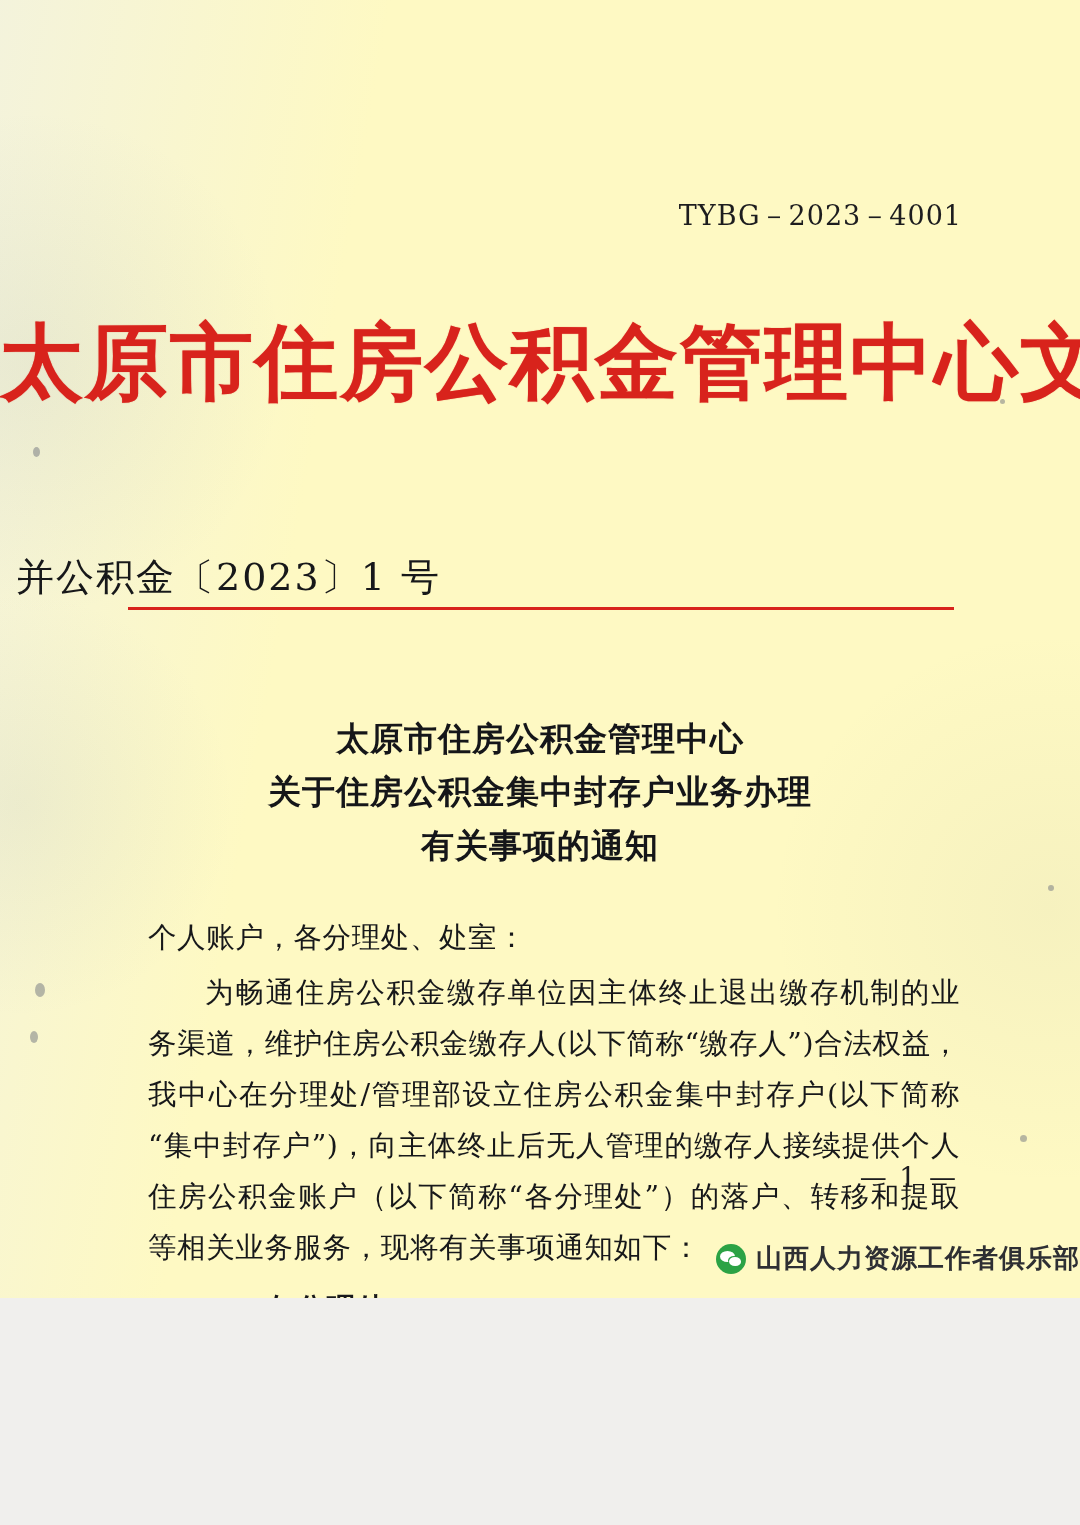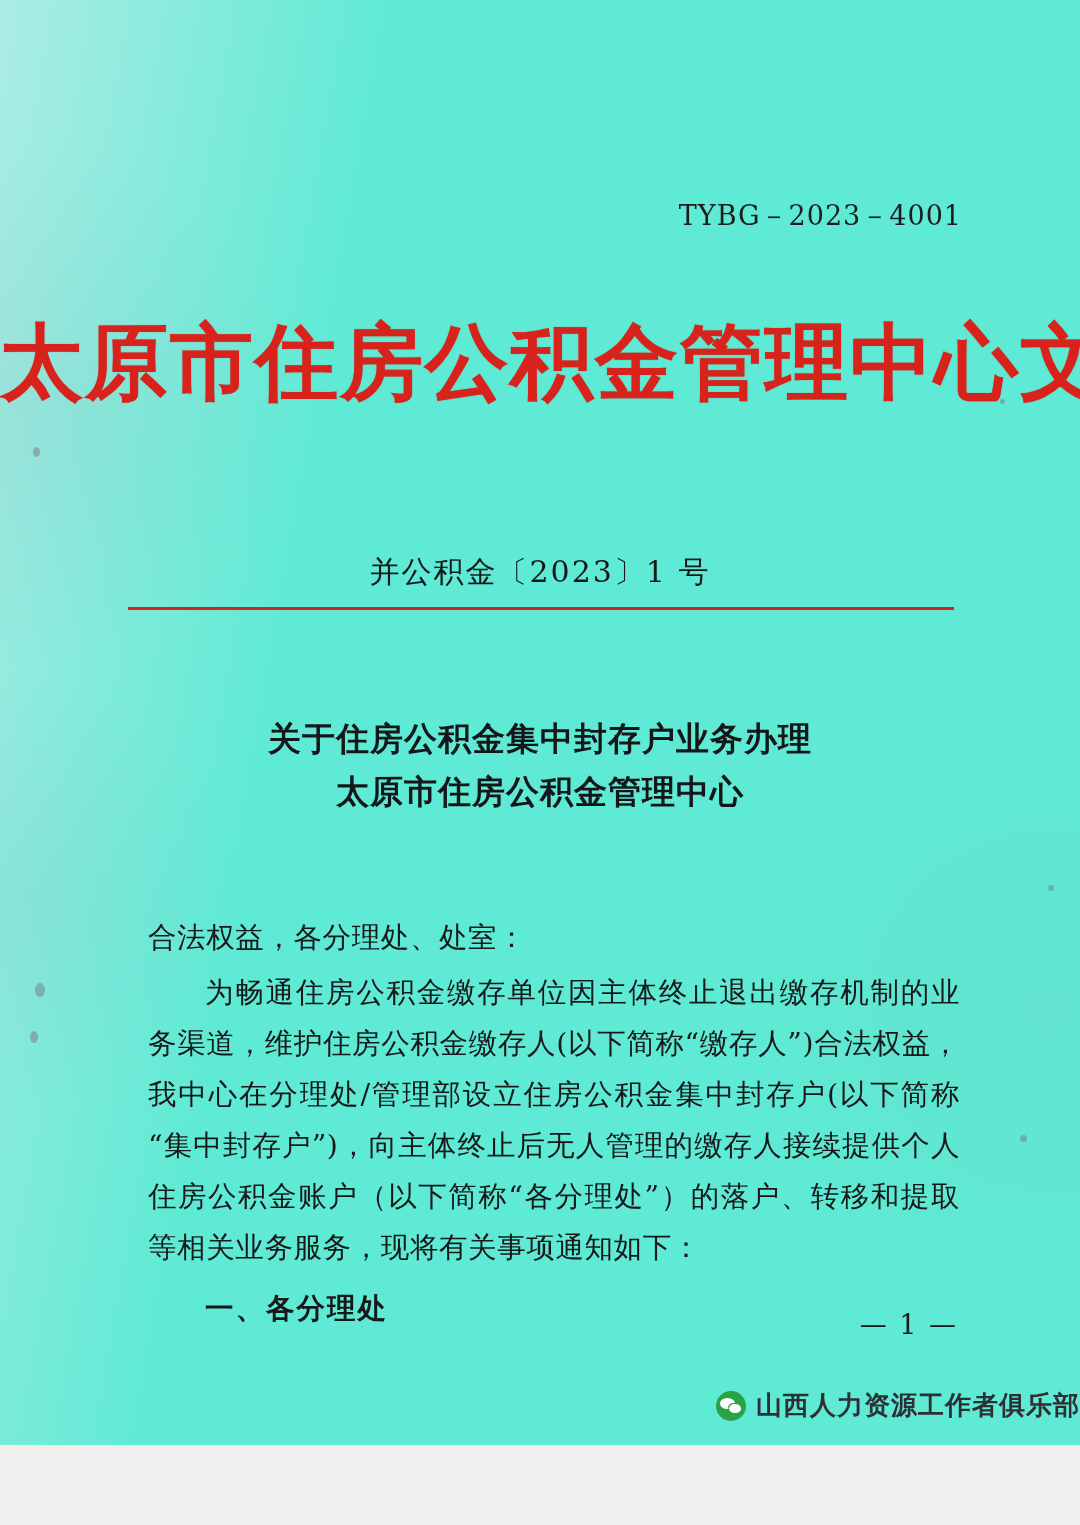--- a/index.html
+++ b/index.html
@@ -6,23 +6,23 @@
     margin: 0;
     padding: 0;
     background: #f0efed;
   }
   body {
     font-family: "DejaVu Serif", "Liberation Serif", serif;
   }
   .page {
     position: relative;
     width: 1080px;
-    height: 1445px;
+    height: 1298px;
     margin: 0 auto;
-    background: #5eead4;
+    background: #fef9c3;
     overflow: hidden;
   }
   
   .paper-tint {
     position: absolute;
     inset: 0;
     background:
       radial-gradient(circle at 3% 28%, rgba(120,140,160,0.10) 0, rgba(120,140,160,0) 18%),
       radial-gradient(circle at 2% 62%, rgba(120,140,160,0.09) 0, rgba(120,140,160,0) 16%),
       radial-gradient(circle at 97% 70%, rgba(140,140,140,0.07) 0, rgba(140,140,140,0) 20%),
@@ -60,24 +60,23 @@
     line-height: 1.04;
     letter-spacing: 2px;
     color: #d8231c;
     text-shadow: 0 0 1px rgba(216,35,28,0.6);
     white-space: nowrap;
   }
 
   .issue-no {
     position: absolute;
     top: 552px;
-    left: 0;
-    right: 0;
-    text-align: center;
-    font-size: 30px;
+    left: 16px;
+    right: 0;
+    font-size: 38px;
     letter-spacing: 2px;
     color: #17181a;
     white-space: nowrap;
   }
 
   .red-rule {
     position: absolute;
     top: 607px;
     left: 128px;
     width: 826px;
@@ -193,26 +192,27 @@
 
   <div class="doc-number">TYBG－2023－4001</div>
 
   <div class="masthead">太原市住房公积金管理中心文件</div>
 
   <div class="issue-no">并公积金〔2023〕1 号</div>
 
   <div class="red-rule"></div>
 
   <div class="title">
+    <div>太原市住房公积金管理中心</div>
     <div>关于住房公积金集中封存户业务办理</div>
-    <div>太原市住房公积金管理中心</div>
+    <div>有关事项的通知</div>
   </div>
 
   <div class="body-block">
-    <p class="salutation">合法权益，各分理处、处室：</p>
+    <p class="salutation">个人账户，各分理处、处室：</p>
     <p class="para">为畅通住房公积金缴存单位因主体终止退出缴存机制的业务渠道，维护住房公积金缴存人(以下简称“缴存人”)合法权益，我中心在分理处/管理部设立住房公积金集中封存户(以下简称“集中封存户”)，向主体终止后无人管理的缴存人接续提供个人住房公积金账户（以下简称“各分理处”）的落户、转移和提取等相关业务服务，现将有关事项通知如下：</p>
     <p class="section-head">一、各分理处</p>
   </div>
 
   <div class="page-number">— 1 —</div>
 
   <div class="footer-watermark">
     <span class="wechat-badge"></span>
     <span class="footer-text">山西人力资源工作者俱乐部</span>
   </div>

